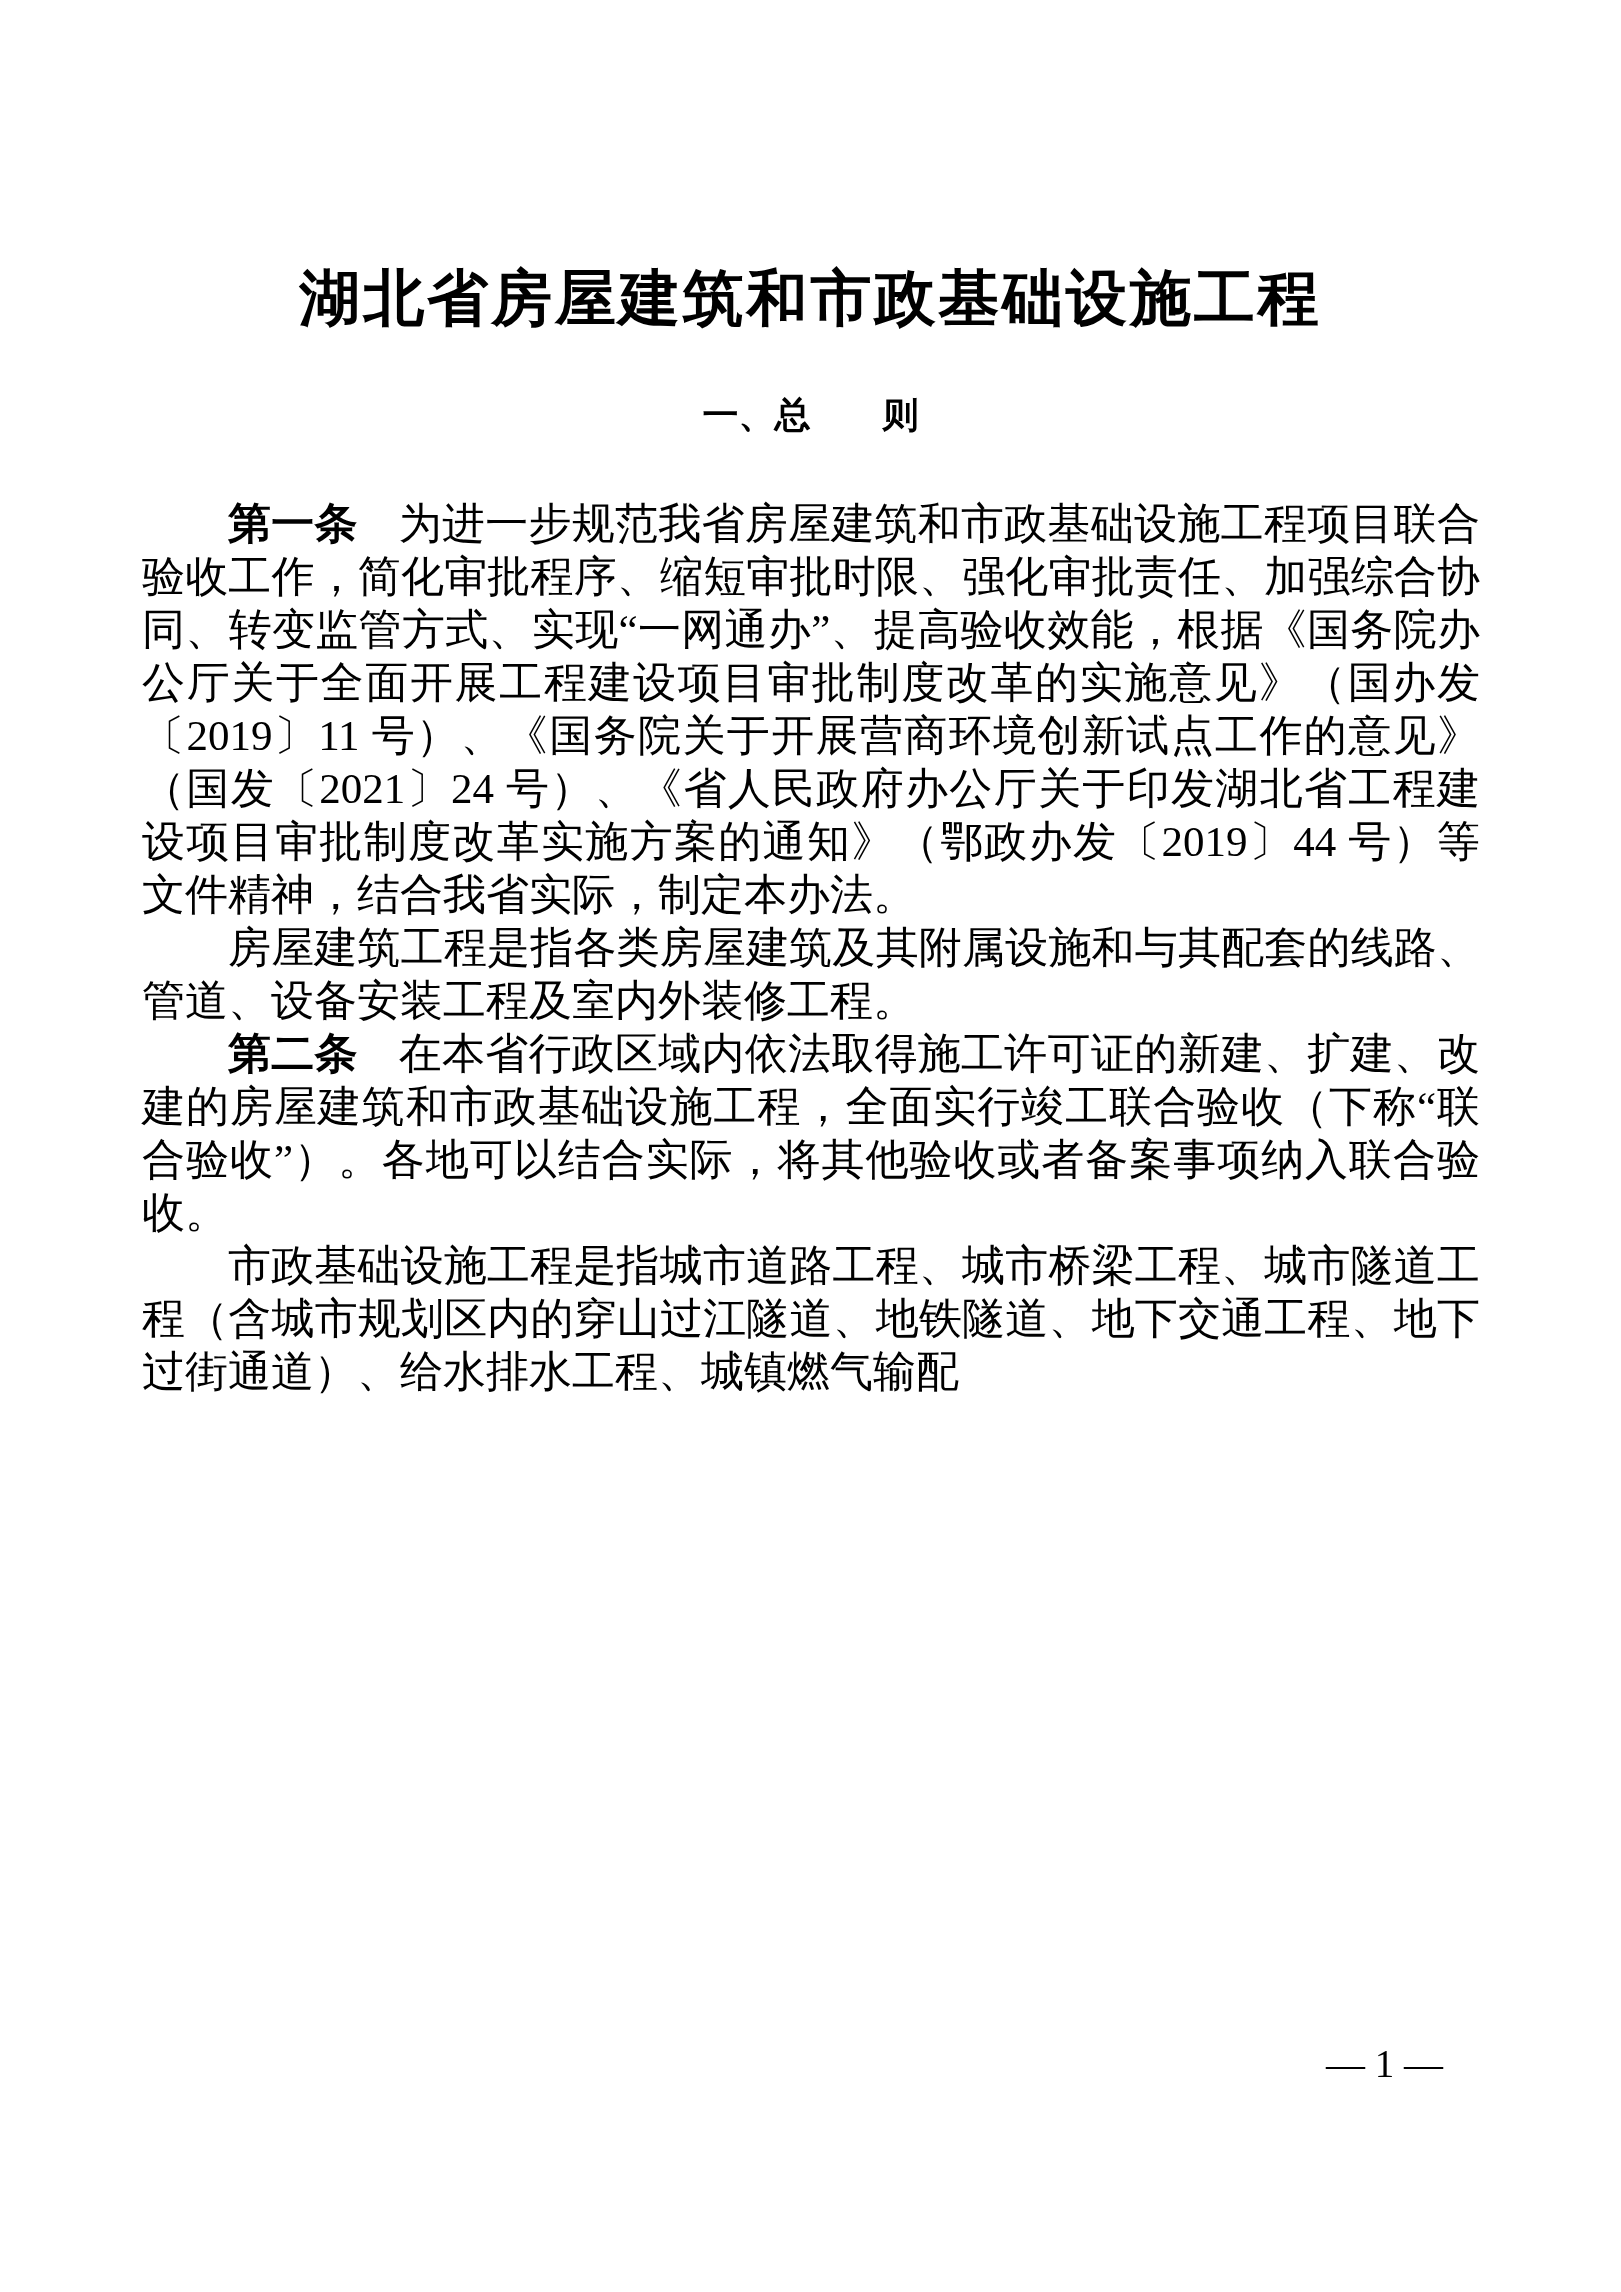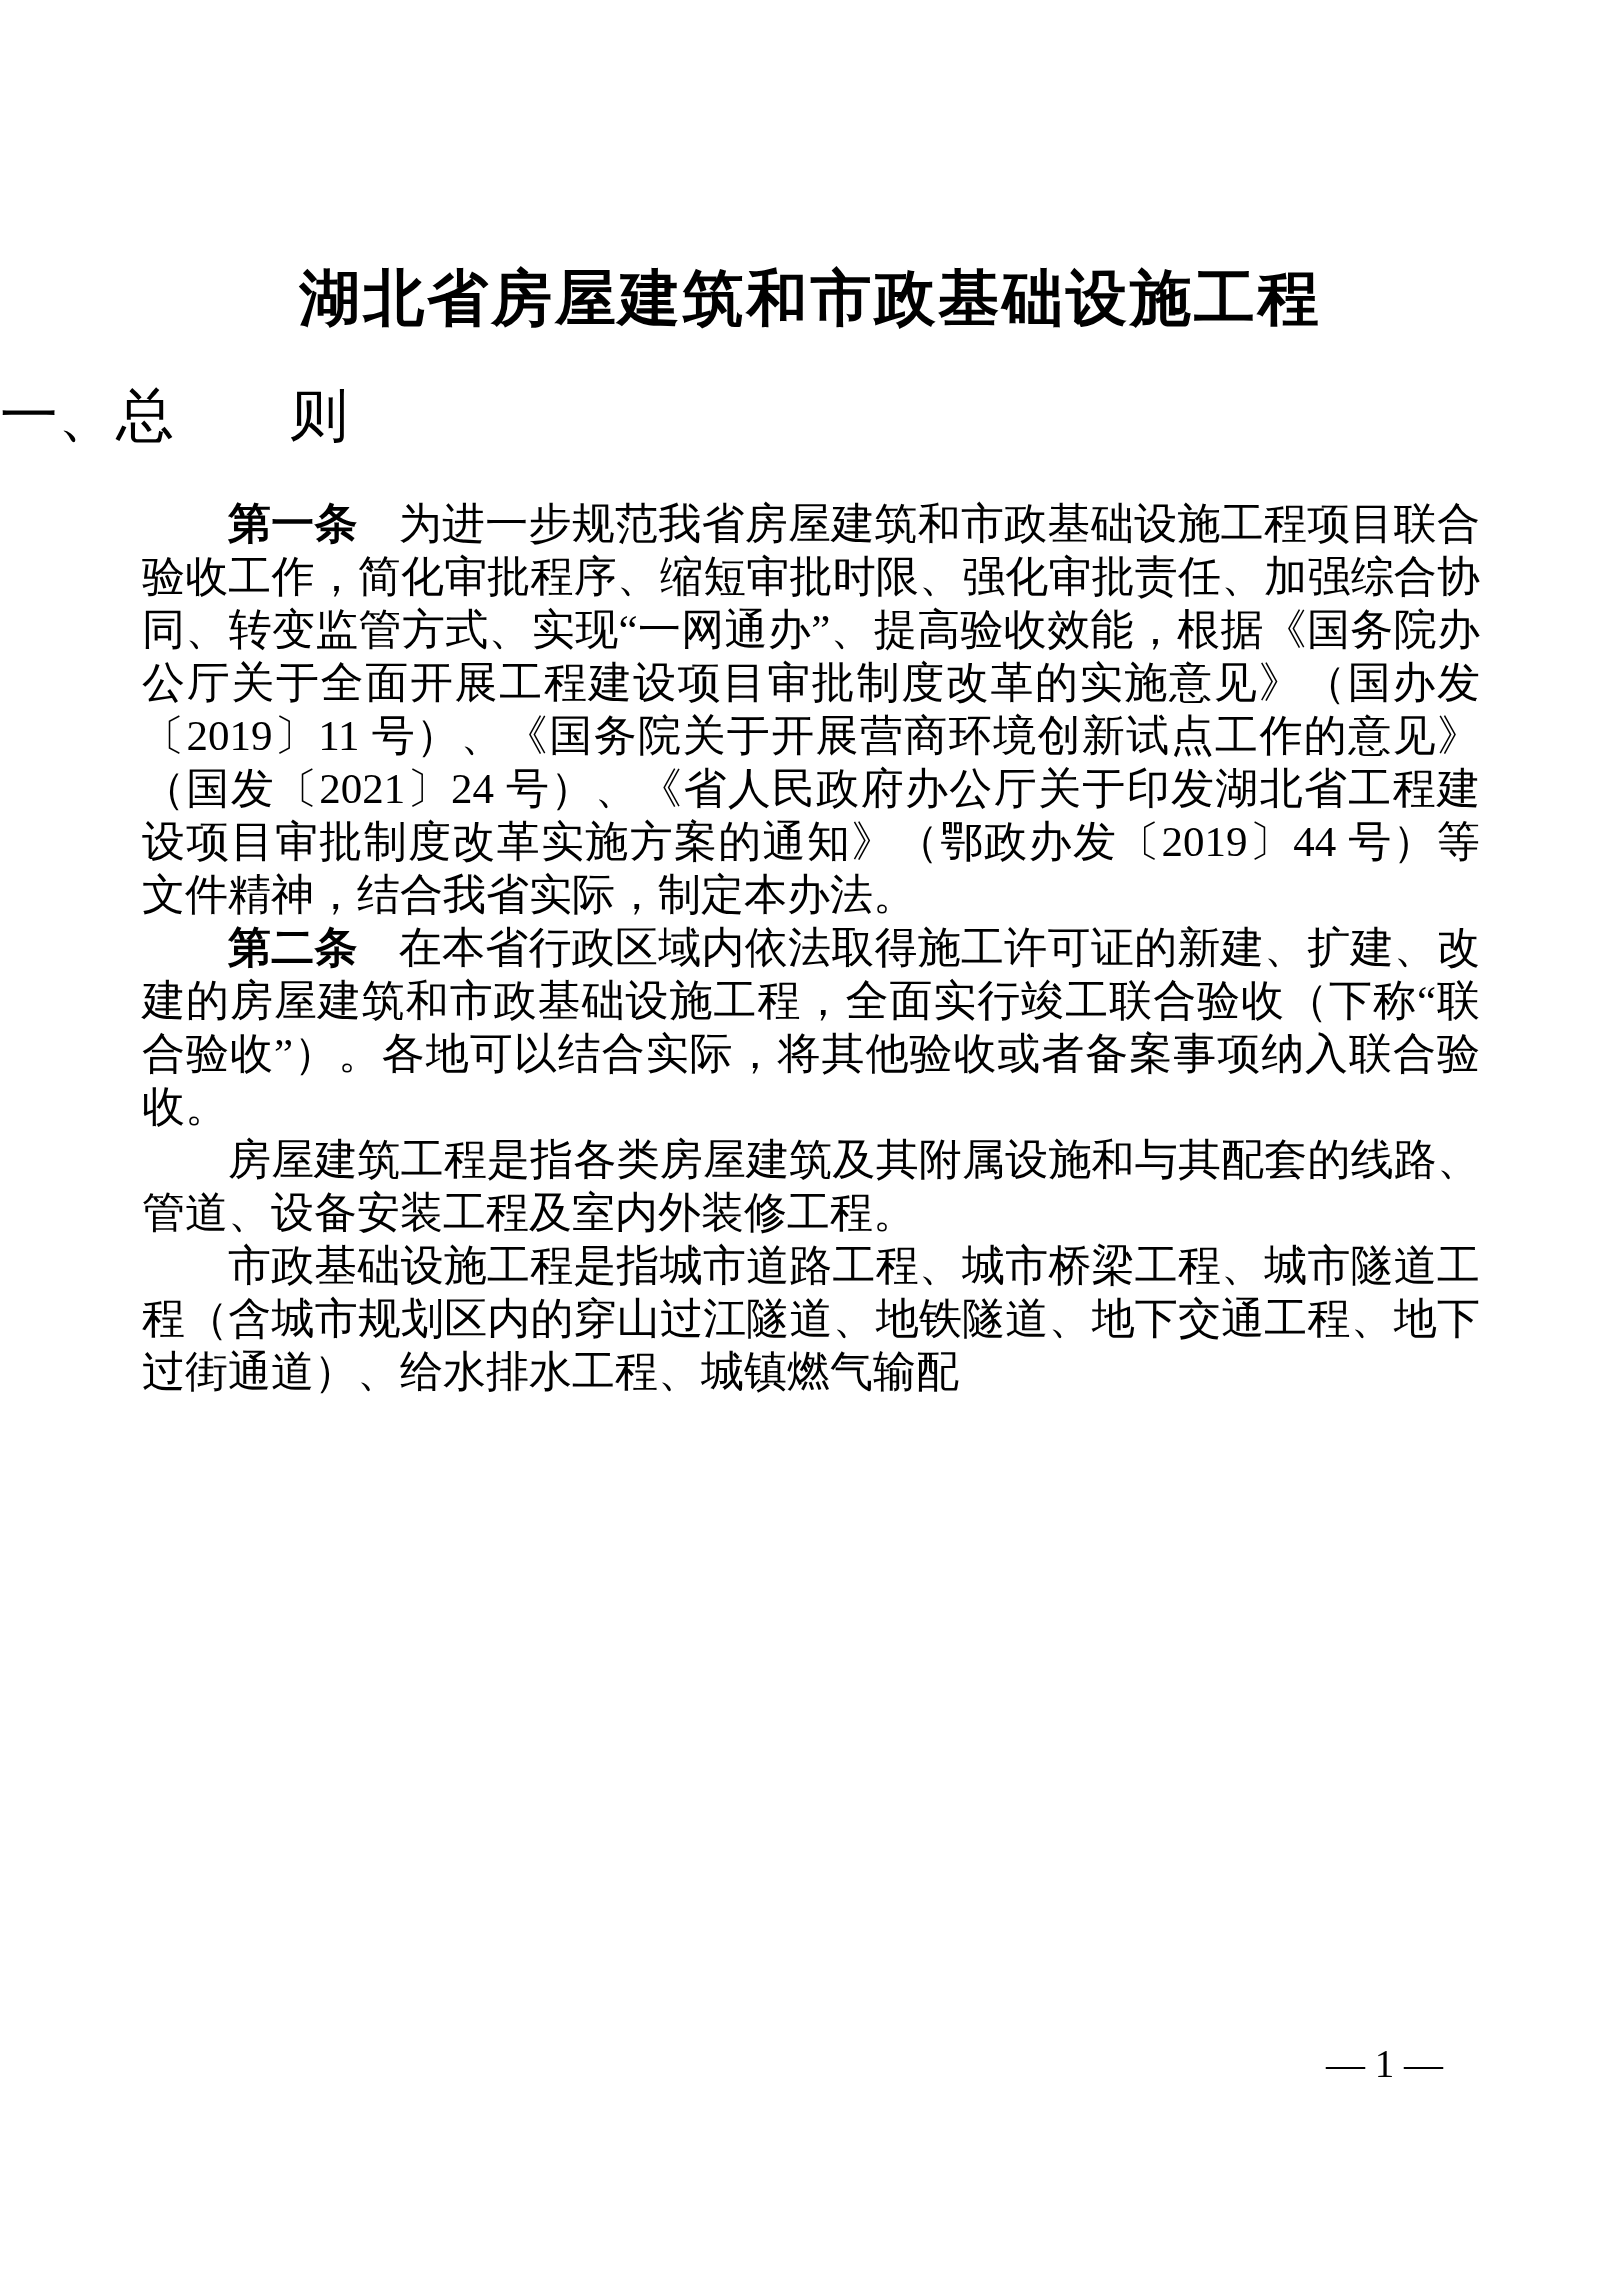--- a/index.html
+++ b/index.html
@@ -24,24 +24,24 @@
     line-height: 83px;
     font-weight: bold;
     letter-spacing: 2.9px;
     font-family: "Liberation Serif", "DejaVu Serif", serif;
   }
   .doc-title .title-line {
     display: block;
   }
   .section-heading {
     margin: 45px 0 0 0;
-    text-align: left;
-    font-size: 58px;
+    text-align: center;
+    font-size: 36px;
     line-height: 59px;
-    font-weight: normal;
+    font-weight: bold;
     font-family: "Liberation Sans", "DejaVu Sans", sans-serif;
   }
   .body-block {
     margin: 53px 141px 0 142px;
     width: 1338px;
     font-size: 43px;
     line-height: 53px;
     text-align: justify;
     text-justify: inter-ideograph;
   }
@@ -72,23 +72,23 @@
   <h1 class="doc-title">
     <span class="title-line">湖北省房屋建筑和市政基础设施工程</span>
   </h1>
 
   <h2 class="section-heading">一、总　　则</h2>
 
   <div class="body-block">
 
     <p class="para"><span class="article-label">第一条</span><span>为进一步规范我省房屋建筑和市政基础设施工程项目联合验收工作，简化审批程序、缩短审批时限、强化审批责任、加强综合协同、转变监管方式、实现“一网通办”、提高验收效能，根据《国务院办公厅关于全面开展工程建设项目审批制度改革的实施意见》（国办发〔2019〕11 号）、《国务院关于开展营商环境创新试点工作的意见》（国发〔2021〕24 号）、《省人民政府办公厅关于印发湖北省工程建设项目审批制度改革实施方案的通知》（鄂政办发〔2019〕44 号）等文件精神，结合我省实际，制定本办法。</span></p>
 
+    <p class="para"><span>房屋建筑工程是指各类房屋建筑及其附属设施和与其配套的线路、管道、设备安装工程及室内外装修工程。</span></p>
+
     <p class="para"><span class="article-label">第二条</span><span>在本省行政区域内依法取得施工许可证的新建、扩建、改建的房屋建筑和市政基础设施工程，全面实行竣工联合验收（下称“联合验收”）。各地可以结合实际，将其他验收或者备案事项纳入联合验收。</span></p>
-
-    <p class="para"><span>房屋建筑工程是指各类房屋建筑及其附属设施和与其配套的线路、管道、设备安装工程及室内外装修工程。</span></p>
 
     <p class="para"><span>市政基础设施工程是指城市道路工程、城市桥梁工程、城市隧道工程（含城市规划区内的穿山过江隧道、地铁隧道、地下交通工程、地下过街通道）、给水排水工程、城镇燃气输配</span></p>
 
   </div>
 
   <div class="page-number">— 1 —</div>
 
 </div>
 
 

